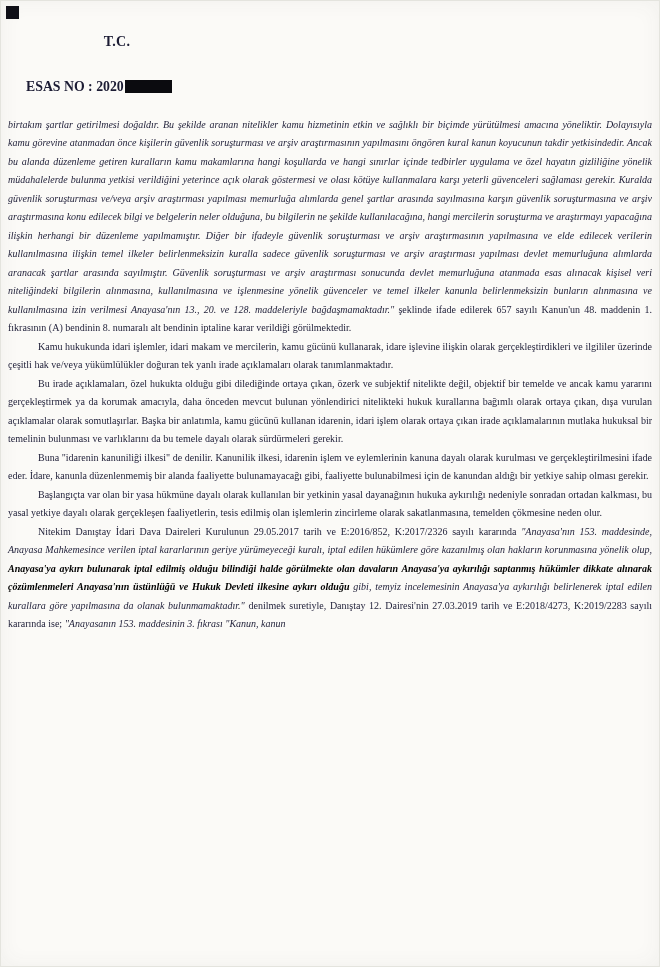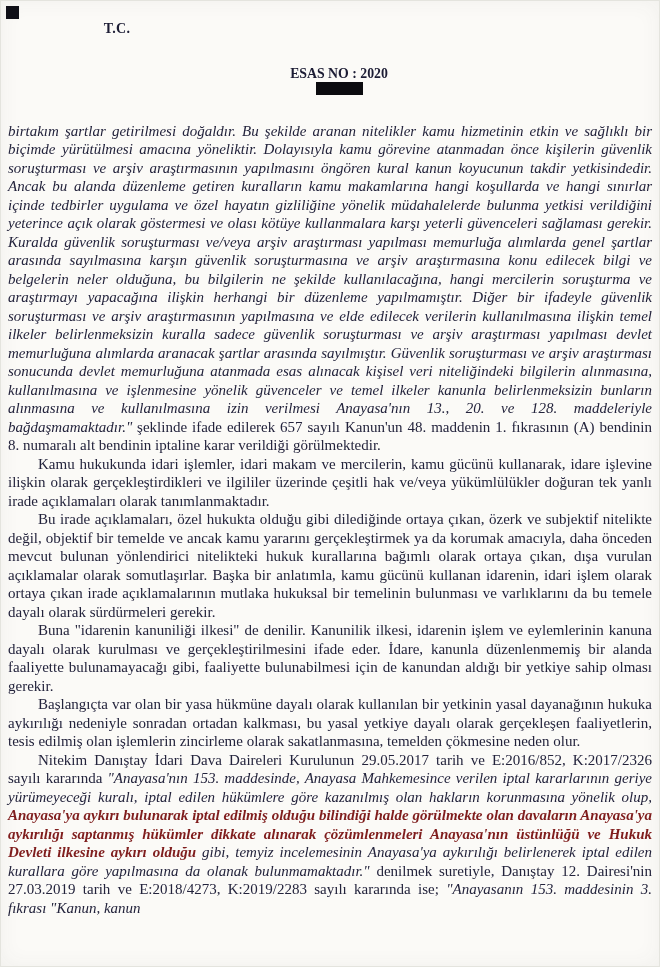--- a/index.html
+++ b/index.html
@@ -9,21 +9,21 @@
     position: relative;
     overflow: hidden;
     background: #fbfaf7;
     color: #23233c;
     font-family: "Liberation Serif", "DejaVu Serif", serif;
     box-shadow: inset 0 0 0 1px #e4e4de, inset 0 0 22px rgba(60,60,70,0.06);
   }
   .page {
     position: absolute;
     inset: 0;
-    padding: 0 8px;
+    padding: 13px 8px;
     box-sizing: border-box;
   }
   .corner-mark {
     position: absolute;
     left: 6px;
     top: 6px;
     width: 13px;
     height: 13px;
     background: #101018;
   }
@@ -38,40 +38,39 @@
     color: #1c1c34;
   }
   .header .court-name { font-size: 14.5px; }
   .esas-line {
     margin: 26px 0 4px 18px;
     font-weight: bold;
     font-size: 13.8px;
     color: #1c1c34;
     display: flex;
     align-items: center;
-    flex-direction: column;
   }
   .redaction {
     display: inline-block;
     width: 47px;
     height: 13px;
     background: #0b0b0f;
     margin-left: 1px;
   }
   .body-text {
-    margin-top: 27px;
-    font-size: 15px;
+    margin-top: 21px;
+    font-size: 10px;
     line-height: 18.5px;
     text-align: justify;
     color: #23233c;
   }
   .body-text p { margin: 0; }
   .body-text p.ind { text-indent: 30px; }
   .it { font-style: italic; }
-  .bi { font-style: italic; font-weight: bold; color: #7f1d1d; }
+  .bi { font-style: italic; font-weight: bold; color: #000000; }
 </style>
 </head>
 <body>
 
 <div class="page">
 
   <div class="corner-mark"></div>
 
   <div class="header">
     <div>T.C.</div>

